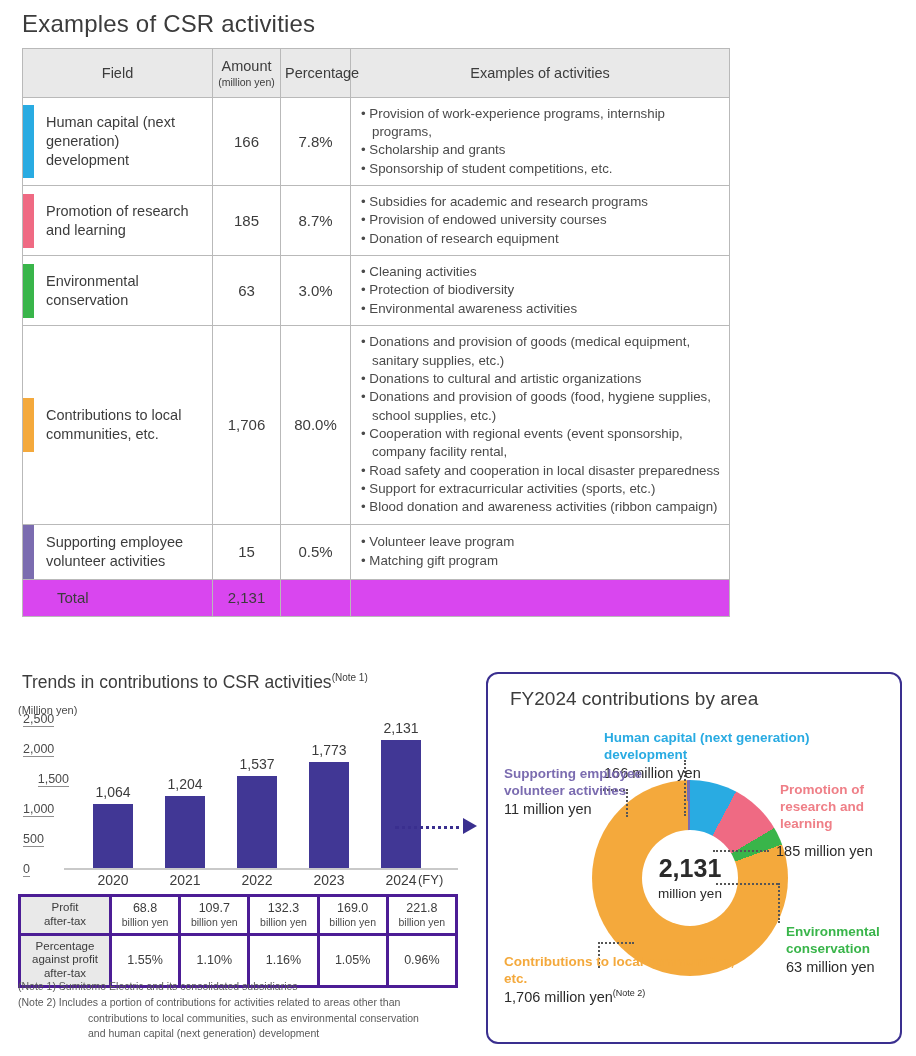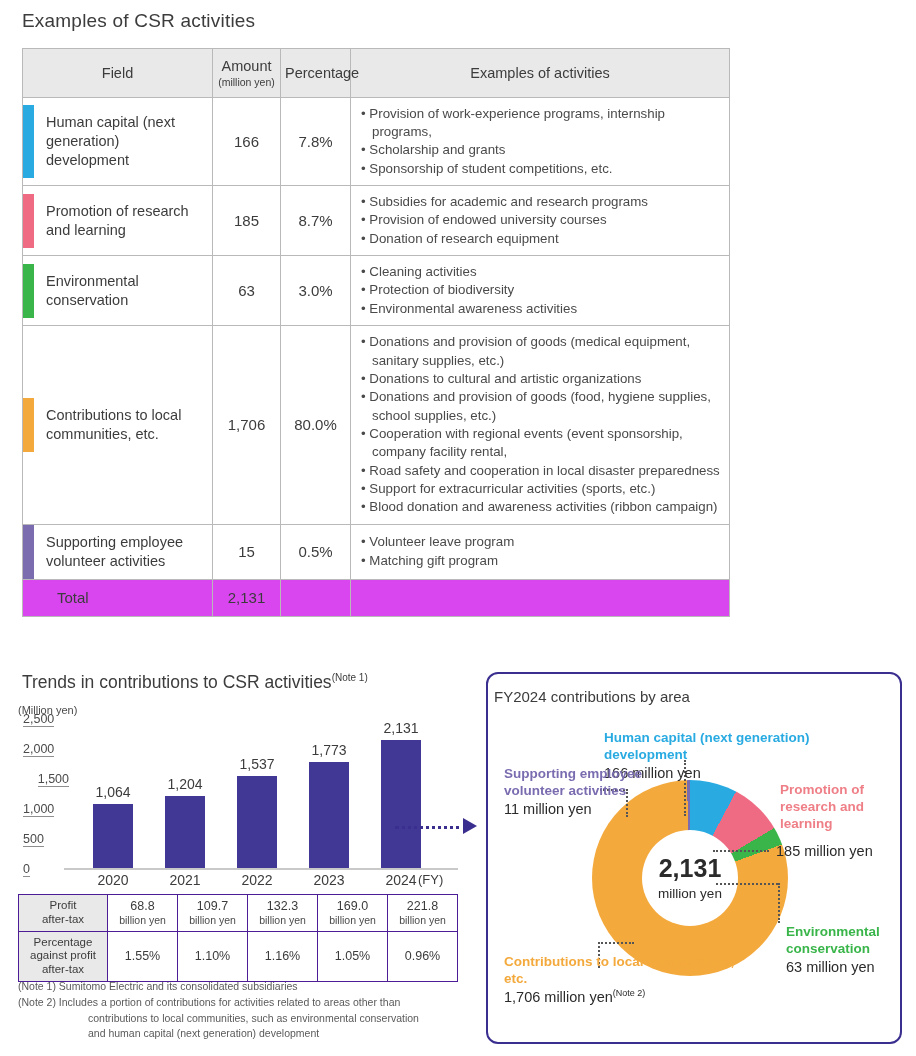--- a/index.html
+++ b/index.html
@@ -5,21 +5,21 @@
   html,body{margin:0;padding:0;}
   body{
     width:916px;height:1056px;background:#ffffff;
     font-family:"Liberation Sans", sans-serif;
     color:#3c3c3c;-webkit-font-smoothing:antialiased;
     position:relative;overflow:hidden;
   }
   
   .sec-title{
     position:absolute;left:22px;top:10px;
-    font-size:19px;color:#3c3c3c;letter-spacing:.2px;
+    font-size:24px;color:#3c3c3c;letter-spacing:.2px;
   }
 
   
   .csr-table{
     position:absolute;left:22px;top:48px;width:708px;
     border-collapse:collapse;table-layout:fixed;
   }
   .csr-table th,.csr-table td{
     border:1px solid #b9b9b9;vertical-align:middle;
     font-weight:normal;color:#3c3c3c;
@@ -100,42 +100,42 @@
     border-left:14px solid #3a2f8f;
     border-top:8px solid transparent;border-bottom:8px solid transparent;
   }
 
   
   .stats{
     position:absolute;left:18px;top:228px;width:440px;
     border-collapse:collapse;table-layout:fixed;
   }
   .stats td{
-    border:1px solid #4c1d95;text-align:center;font-size:12.5px;
+    border:3px solid #4c1d95;text-align:center;font-size:12.5px;
     color:#3c3c3c;padding:4px 2px;line-height:1.18;
   }
   .stats td.rh{
     background:#e9e9e9;width:82px;font-size:11.5px;line-height:1.2;padding:4px 3px;
   }
   .stats td .unit{display:block;font-size:10.5px;color:#4a4a4a;}
 
   .notes{
     position:absolute;left:18px;top:313px;width:450px;
     font-size:10.5px;line-height:1.5;color:#5a5a5a;
   }
   .notes div{text-indent:-46px;padding-left:46px;}
   .notes div .ind{display:block;text-indent:0;padding-left:24px;}
 
   
   .panel{
     position:absolute;left:486px;top:6px;width:412px;height:368px;
     border:2px solid #3a2f8f;border-radius:12px;background:#fff;
   }
   .panel-title{
-    position:absolute;left:6px;top:14px;font-size:15px;color:#3c3c3c;
+    position:absolute;left:22px;top:14px;font-size:19px;color:#3c3c3c;
   }
 
   .donut-wrap{position:absolute;left:104px;top:106px;width:196px;height:196px;}
   .donut{
     position:absolute;inset:0;border-radius:50%;
   }
   .donut-hole{
     position:absolute;left:50px;top:50px;width:96px;height:96px;
     border-radius:50%;background:#fff;
     display:flex;flex-direction:column;align-items:center;justify-content:center;

